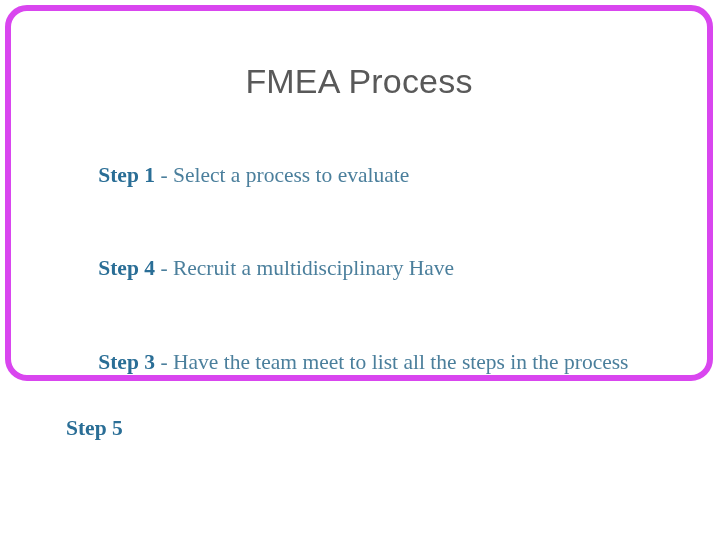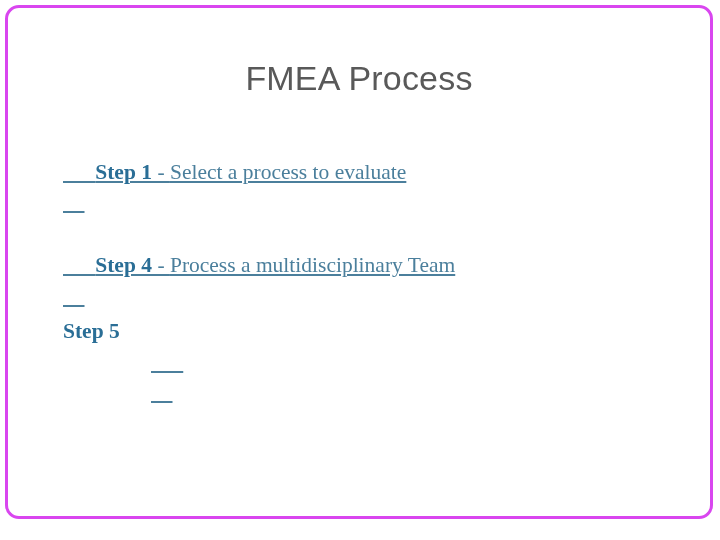--- a/index.html
+++ b/index.html
@@ -11,24 +11,24 @@
     width: 720px;
     height: 540px;
     overflow: hidden;
     font-family: "Liberation Serif", serif;
   }
   #slide {
     position: absolute;
     left: 5px;
     top: 5px;
     width: 708px;
-    height: 514px;
+    height: 376px;
     box-sizing: border-box;
-    border: 3px solid #d946ef;
-    border-radius: 14px;
+    border: 6px solid #d946ef;
+    border-radius: 22px;
     background: #ffffff;
   }
   #slide-title {
     position: absolute;
     left: 0;
     top: 52px;
     width: 100%;
     text-align: center;
     font-family: "Liberation Sans", sans-serif;
     font-size: 34px;
@@ -44,21 +44,20 @@
     width: 645px;
   }
   .step-row {
     position: relative;
     color: #4b7f9c;
     font-size: 21.5px;
     line-height: 30.5px;
     padding-left: 62px;
     margin-bottom: 2px;
     white-space: pre-wrap;
-    text-decoration: underline;
   }
   .step-row.s5 { padding-left: 100px; margin-top: 5px; margin-bottom: 5px; }
   .step-label {
     position: absolute;
     left: 0;
     top: 0;
     font-weight: bold;
     color: #2a6e96;
     font-size: 21.5px;
     white-space: pre;
@@ -88,23 +87,26 @@
 
   <div id="slide-title">FMEA Process</div>
 
   <div id="steps-list">
 
     <div class="step-row s1">
       <span class="step-label">Step 1</span><span class="step-dash"> - </span><span class="step-text">Select a process to evaluate</span>
     </div>
 
     <div class="step-row s2">
-      <span class="step-label">Step 4</span><span class="step-dash"> - </span><span class="step-text">Process a multidisciplinary Team</span>
+      <span class="step-label">Step 4</span><span class="step-dash"> - </span><span class="step-text">Recruit a multidisciplinary Have</span>
     </div>
 
+    <div class="step-row s3">
+      <span class="step-label">Step 3</span><span class="step-dash"> - </span><span class="step-text">Have the team meet to list all the steps in the process</span>
+    </div>
 
 
     <div class="step-row s5">
       <span class="step-label">Step 5</span>
     </div>
 
   </div>
 </div>
 
 </body></html>

